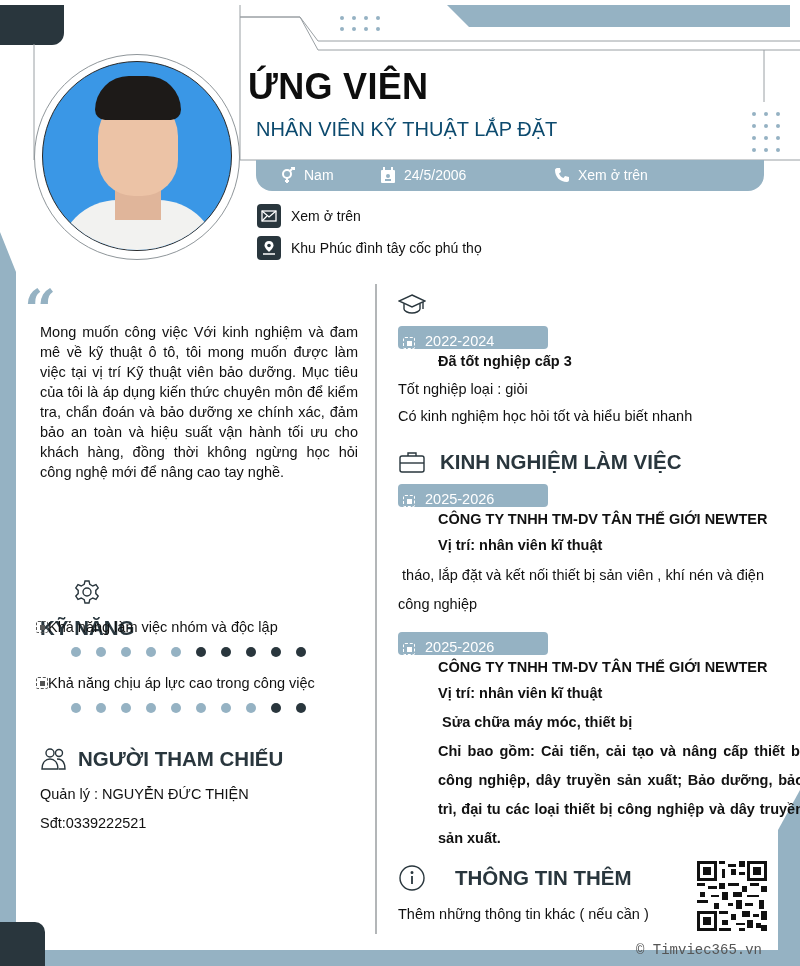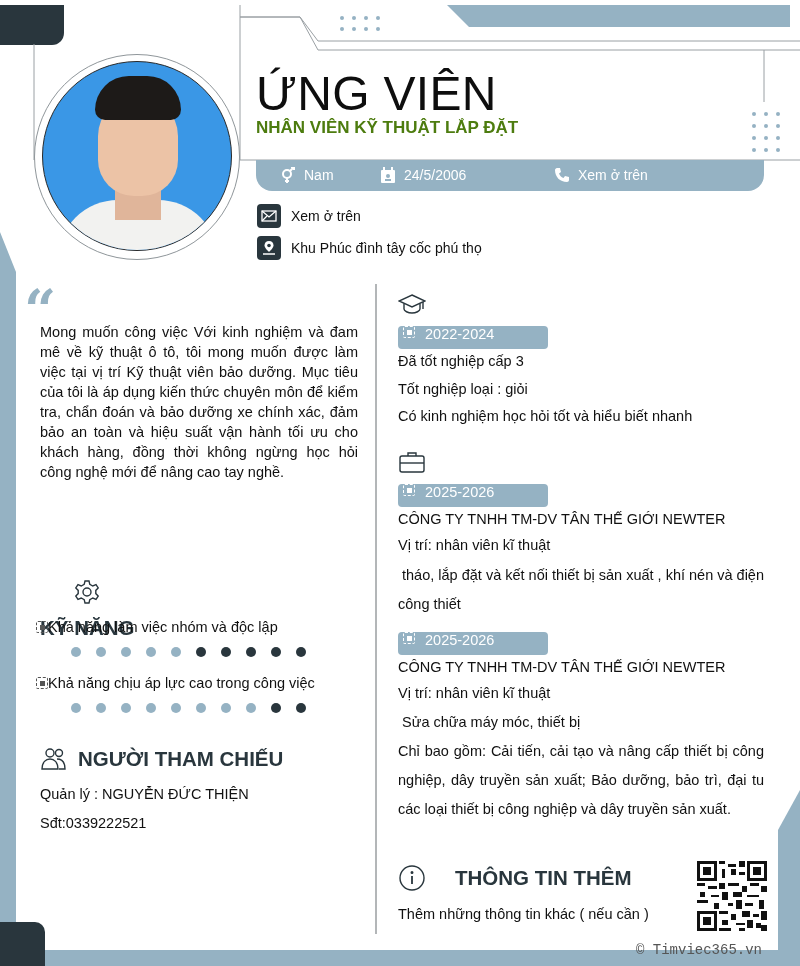--- a/index.html
+++ b/index.html
@@ -18,22 +18,22 @@
 
   
   .photo-ring { position: absolute; left: 34px; top: 54px; width: 206px; height: 206px; border-radius: 50%; border: 1px solid #8f969a; }
   .photo { position: absolute; left: 42px; top: 61px; width: 190px; height: 190px; border-radius: 50%; background: #3a97e6; overflow: hidden; border: 1px solid #2a2a2a; }
   .photo .shirt { position: absolute; left: 15px; bottom: -10px; width: 160px; height: 60px; background: #f2f2f0; border-radius: 60px 60px 0 0; }
   .photo .neck { position: absolute; left: 72px; top: 118px; width: 46px; height: 40px; background: #e0b59a; }
   .photo .face { position: absolute; left: 55px; top: 34px; width: 80px; height: 100px; background: #ecc3a6; border-radius: 40px 40px 36px 36px; }
   .photo .hair { position: absolute; left: 52px; top: 14px; width: 86px; height: 44px; background: #1d1a18; border-radius: 40px 40px 12px 12px; }
 
   
-  .name { position: absolute; left: 256px; top: 66px; font-size: 48px; font-weight: 400; color: #0e0e0e; letter-spacing: 0.3px; }
-  .job-title { position: absolute; left: 256px; top: 118px; font-size: 17px; font-weight: 700; color: #4d7c0f; }
+  .name { position: absolute; left: 248px; top: 66px; font-size: 36px; font-weight: 700; color: #0e0e0e; letter-spacing: 0.3px; }
+  .job-title { position: absolute; left: 256px; top: 118px; font-size: 20px; font-weight: 400; color: #0c4a6e; }
 
   .info-bar { position: absolute; left: 256px; top: 160px; width: 508px; height: 31px; background: #95b2c3; border-radius: 0 0 16px 16px; color: #fff; font-size: 14px; }
   .info-bar .item { position: absolute; top: 7px; display: flex; align-items: center; gap: 8px; }
   .info-bar svg { width: 16px; height: 16px; fill: #fff; }
 
   .contact-row { position: absolute; left: 257px; display: flex; align-items: center; gap: 10px; font-size: 14px; color: #111; }
   .contact-row .ic { width: 24px; height: 24px; background: #29363d; border-radius: 4px; display: flex; align-items: center; justify-content: center; }
   .contact-row .ic svg { width: 16px; height: 16px; }
 
   
@@ -49,25 +49,25 @@
   .bullet-ic::after { content: ""; position: absolute; left: 3.5px; top: 3.5px; width: 5px; height: 5px; background: #555; }
   .rating { position: absolute; left: 71px; display: flex; gap: 15px; }
   .rating span { width: 10px; height: 10px; border-radius: 50%; background: #95b2c3; display: block; }
   .rating span.on { background: #29363d; }
 
   .ref-line { position: absolute; left: 40px; font-size: 14.5px; color: #111; }
 
   .col-divider { position: absolute; left: 375px; top: 284px; width: 2px; height: 650px; background: #b3b6b8; }
 
   
-  .date-pill { position: absolute; left: 398px; width: 150px; height: 23px; background: #95b2c3; border-radius: 4px; color: #fff; font-size: 14.5px; display: flex; align-items: flex-start; padding-left: 5px; gap: 10px; }
+  .date-pill { position: absolute; left: 398px; width: 150px; height: 23px; background: #95b2c3; border-radius: 4px; color: #fff; font-size: 14.5px; display: flex; align-items: flex-end; padding-left: 5px; gap: 10px; }
   .date-pill .bullet-ic::before { border-color: #fff; }
   .date-pill .bullet-ic::after { background: #fff; }
   .r-text { position: absolute; left: 398px; font-size: 14.5px; color: #111; }
-  .r-bold { font-weight: 400; }
+  .r-bold { font-weight: 700; margin-left: 40px; }
   .r-para { position: absolute; left: 398px; width: 366px; font-size: 14.5px; line-height: 29px; text-align: justify; color: #111; }
 
   .qr { position: absolute; left: 697px; top: 861px; width: 70px; height: 70px; }
   .copyright { position: absolute; left: 636px; top: 942px; font-family: "Liberation Mono", "DejaVu Sans Mono", monospace; font-size: 14px; color: #555; }
 </style>
 </head>
 <body>
 
 <div class="deco-tl"></div>
 <div class="deco-left-band"></div>
@@ -239,29 +239,30 @@
 <div class="r-text r-bold" style="top:353px;">Đã tốt nghiệp cấp 3</div>
 <div class="r-text" style="top:381px;">Tốt nghiệp loại : giỏi</div>
 <div class="r-text" style="top:408px;">Có kinh nghiệm học hỏi tốt và hiểu biết nhanh</div>
 
 <div class="sec-title" style="left:398px;top:448px;gap:14px;">
   <svg viewBox="0 0 28 28">
       <rect x="2" y="8" width="24" height="16" rx="2"></rect>
       <path d="M10 8 V5 H18 V8"></path>
       <path d="M2 15 H26"></path>
     </svg>
+  <span>KINH NGHIỆM LÀM VIỆC</span>
 </div>
 
 <div class="date-pill" style="top:484px;">
   <span class="bullet-ic"></span>
   <span>2025-2026</span>
 </div>
 <div class="r-text r-bold" style="top:511px;">CÔNG TY TNHH TM-DV TÂN THẾ GIỚI NEWTER</div>
 <div class="r-text r-bold" style="top:537px;">Vị trí: nhân viên kĩ thuật</div>
-<div class="r-para" style="top:561px;white-space:pre-wrap;"> tháo, lắp đặt và kết nối thiết bị sản xuất , khí nén và điện công thiết</div>
+<div class="r-para" style="top:561px;white-space:pre-wrap;"> tháo, lắp đặt và kết nối thiết bị sản viên , khí nén và điện công nghiệp</div>
 
 <div class="date-pill" style="top:632px;">
   <span class="bullet-ic"></span>
   <span>2025-2026</span>
 </div>
 <div class="r-text r-bold" style="top:659px;">CÔNG TY TNHH TM-DV TÂN THẾ GIỚI NEWTER</div>
 <div class="r-text r-bold" style="top:685px;">Vị trí: nhân viên kĩ thuật</div>
 <div class="r-text r-bold" style="top:714px;white-space:pre;"> Sửa chữa máy móc, thiết bị</div>
 <div class="r-para r-bold" style="top:737px;">Chỉ bao gồm: Cải tiến, cải tạo và nâng cấp thiết bị công nghiệp, dây truyền sản xuất; Bảo dưỡng, bảo trì, đại tu các loại thiết bị công nghiệp và dây truyền sản xuất.</div>
 

